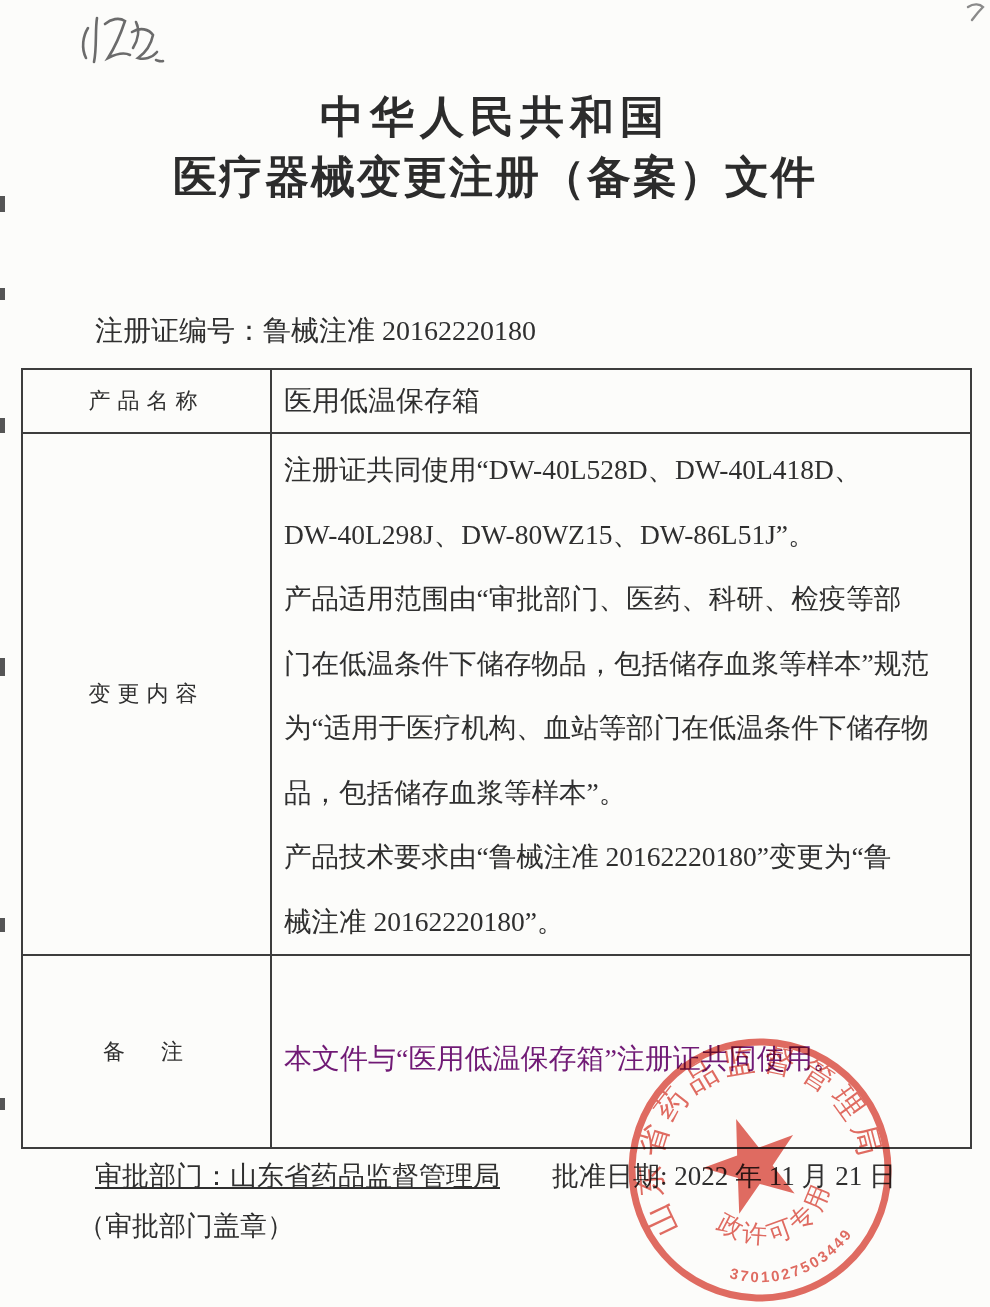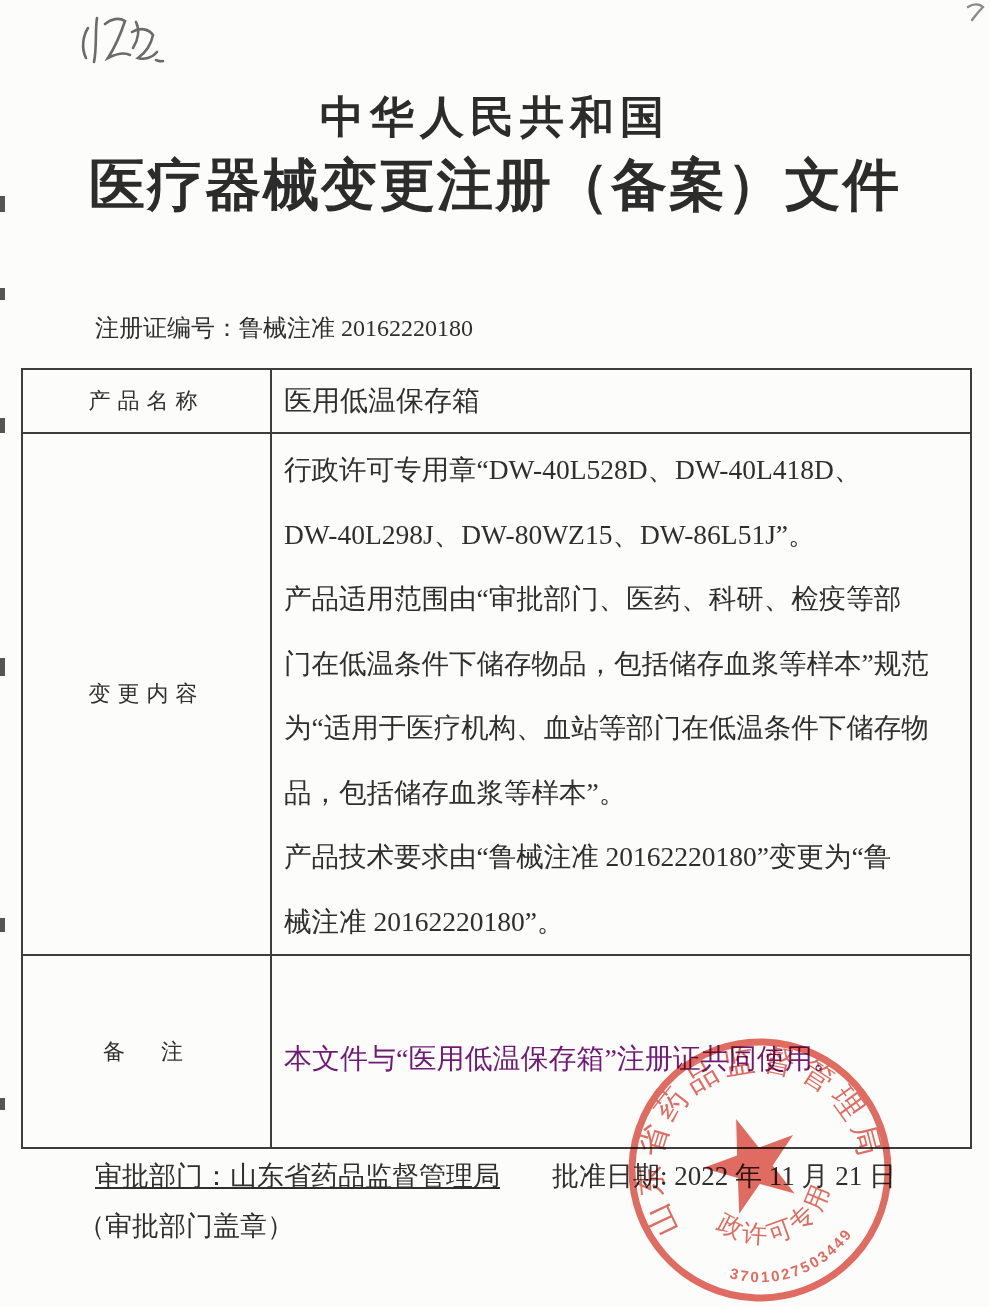--- a/index.html
+++ b/index.html
@@ -13,23 +13,23 @@
 
   
   .handwriting { position:absolute; left:72px; top:2px; }
   .visually-hidden { position:absolute; width:1px; height:1px; overflow:hidden; clip:rect(0 0 0 0); white-space:nowrap; }
 
   .title-line {
     position:absolute; left:0; width:100%; text-align:center;
     font-family:"Liberation Sans", sans-serif; font-weight:700; color:#2c2c2c;
   }
   .title-1 { top:88px;  font-size:44px; letter-spacing:6px; }
-  .title-2 { top:148px; font-size:56px; letter-spacing:2px; }
+  .title-2 { top:148px; font-size:44px; letter-spacing:2px; }
 
-  .reg-line { position:absolute; left:95px; top:312px; font-size:24px; color:#2f2f2f; white-space:nowrap; }
+  .reg-line { position:absolute; left:95px; top:312px; font-size:28px; color:#2f2f2f; white-space:nowrap; }
 
   table.doc-table {
     position:absolute; left:21px; top:368px; width:951px;
     border-collapse:collapse; table-layout:fixed;
   }
   table.doc-table td { border:2px solid #3d3d3d; padding:0; vertical-align:middle; }
   td.label-cell {
     width:247px; text-align:center; font-size:22px; letter-spacing:7px;
     color:#2f2f2f;
   }
@@ -94,21 +94,21 @@
         <tr class="row-product">
       <td class="label-cell">产品名称</td>
       <td class="value-cell">
         <div class="cell-pad">医用低温保存箱</div>
       </td>
     </tr>
     <tr class="row-change">
       <td class="label-cell">变更内容</td>
       <td class="value-cell" style="vertical-align:top;">
         <div class="change-lines">
-          <div class="change-line">行政许可专用章“DW-40L528D、DW-40L418D、</div>
+          <div class="change-line">注册证共同使用“DW-40L528D、DW-40L418D、</div>
           <div class="change-line">DW-40L298J、DW-80WZ15、DW-86L51J”。</div>
           <div class="change-line">产品适用范围由“审批部门、医药、科研、检疫等部</div>
           <div class="change-line">门在低温条件下储存物品，包括储存血浆等样本”规范</div>
           <div class="change-line">为“适用于医疗机构、血站等部门在低温条件下储存物</div>
           <div class="change-line">品，包括储存血浆等样本”。</div>
           <div class="change-line">产品技术要求由“鲁械注准 20162220180”变更为“鲁</div>
           <div class="change-line">械注准 20162220180”。</div>
         </div>
       </td>
     </tr>

